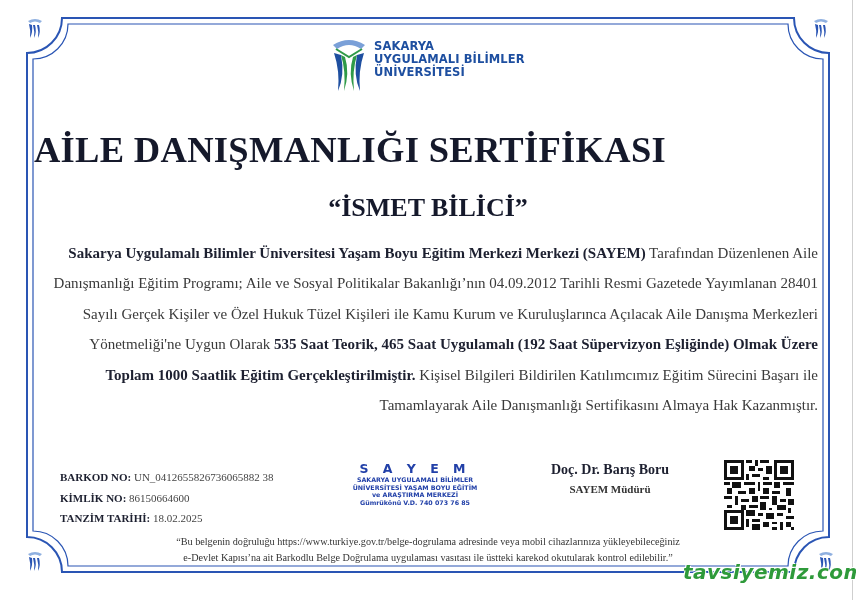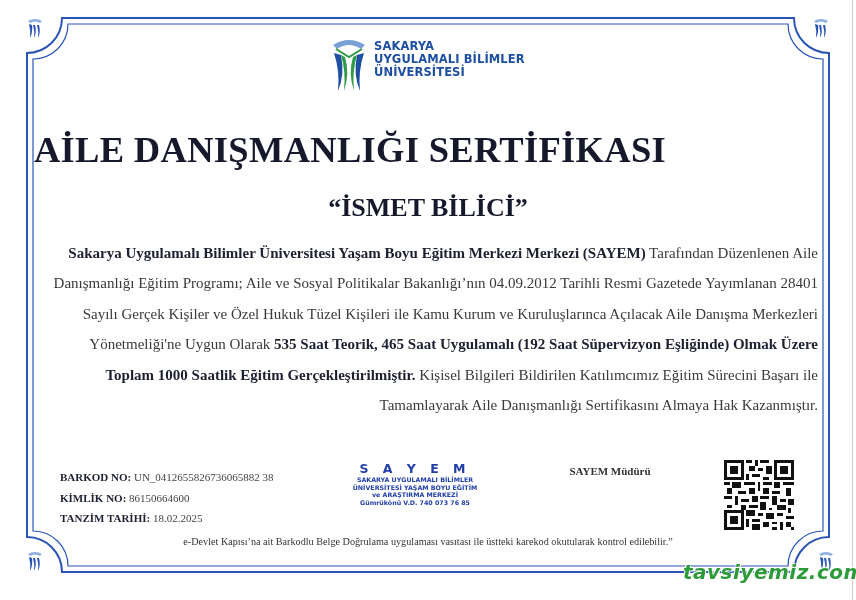--- a/index.html
+++ b/index.html
@@ -95,20 +95,21 @@
 
 <div class="stamp">
   <div class="big">S A Y E M</div>
   <div class="sm">SAKARYA UYGULAMALI BİLİMLER</div>
   <div class="sm">ÜNİVERSİTESİ YAŞAM BOYU EĞİTİM</div>
   <div class="sm">ve ARAŞTIRMA MERKEZİ</div>
   <div class="sm">Gümrükönü V.D. 740 073 76 85</div>
 </div>
 
 <div class="sign">
+  <div class="n">Doç. Dr. Barış Boru</div>
   <div class="r">SAYEM Müdürü</div>
 </div>
 
 <svg class="qr" viewBox="0 0 25 25" shape-rendering="crispEdges">
   <rect width="25" height="25" fill="#fff"></rect>
   <g fill="#111">
     <path d="M0 0h7v7h-7z M18 0h7v7h-7z M0 18h7v7h-7z"></path>
   </g>
   <g fill="#fff">
     <path d="M1 1h5v5h-5z M19 1h5v5h-5z M1 19h5v5h-5z"></path>
@@ -119,16 +120,17 @@
     <path d="M0 8h2v1h-2z M3 8h3v2h-3z M7 8h4v1h-4z M12 8h1v3h-1z M14 8h3v1h-3z M18 8h2v2h-2z M21 8h4v1h-4z"></path>
     <path d="M1 10h2v2h-2z M5 11h3v1h-3z M9 10h2v2h-2z M14 10h2v2h-2z M17 11h3v1h-3z M22 10h2v3h-2z"></path>
     <path d="M0 13h3v1h-3z M4 13h1v3h-1z M6 14h3v1h-3z M10 13h2v2h-2z M13 13h3v1h-3z M17 13h2v3h-2z M20 14h2v1h-2z M23 14h2v2h-2z"></path>
     <path d="M1 16h2v1h-2z M6 16h2v2h-2z M9 16h3v1h-3z M13 15h2v3h-2z M16 17h1v1h-1z M19 16h3v2h-3z M23 17h1v2h-1z"></path>
     <path d="M8 18h3v2h-3z M12 19h2v1h-2z M15 19h3v2h-3z M19 19h2v1h-2z M22 20h3v1h-3z"></path>
     <path d="M8 21h1v3h-1z M10 21h3v1h-3z M14 22h2v2h-2z M17 22h2v1h-2z M20 22h1v3h-1z M22 22h2v2h-2z M10 23h3v2h-3z M17 24h2v1h-2z M24 24h1v1h-1z"></path>
   </g>
 </svg>
 
 <div class="note">
+  <div>“Bu belgenin doğruluğu https://www.turkiye.gov.tr/belge-dogrulama adresinde veya mobil cihazlarınıza yükleyebileceğiniz</div>
   <div>e-Devlet Kapısı’na ait Barkodlu Belge Doğrulama uygulaması vasıtası ile üstteki karekod okutularak kontrol edilebilir.”</div>
 </div>
 
 <div class="watermark">tavsiyemiz.com</div>
 
 </body></html>

